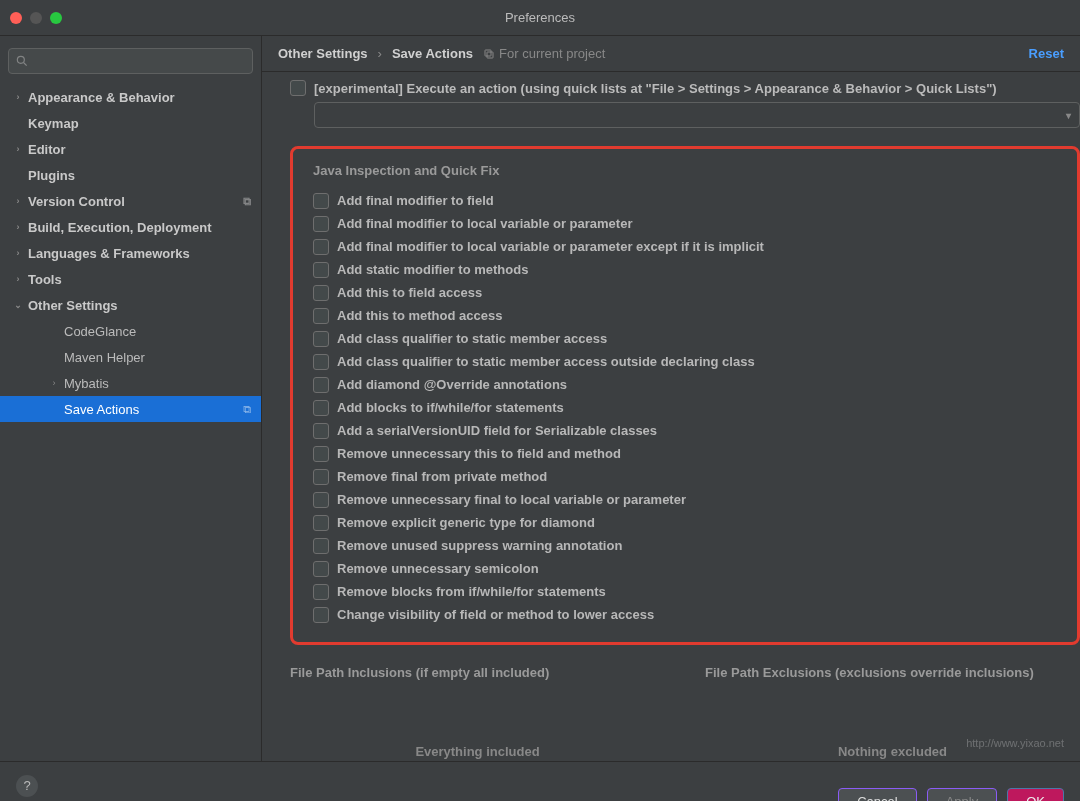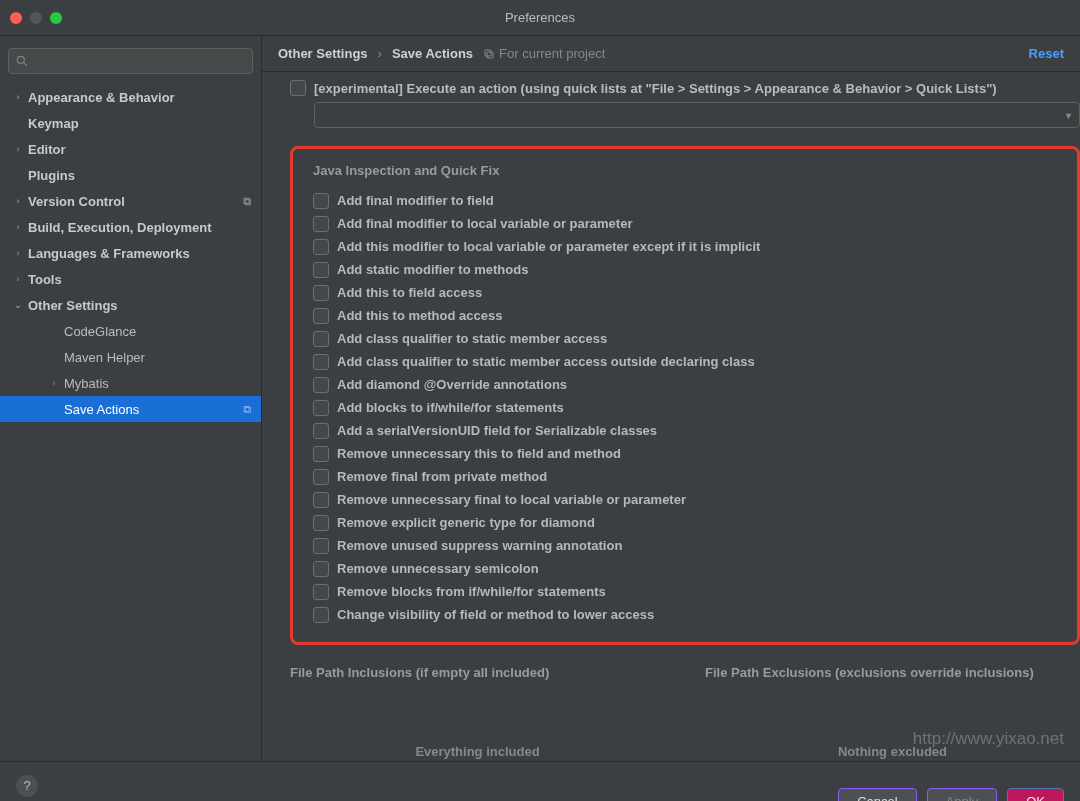--- a/index.html
+++ b/index.html
@@ -104,21 +104,21 @@
 .btn {
   height: 28px; padding: 0 18px; border-radius: 4px;
   background: #4c5052; border: 1px solid #8b5cf6; color: #ddd;
   display: flex; align-items: center; justify-content:center;margin-top:32px;
 }
 .btn.disabled { color: #888; }
 .btn.primary { background: #be185d; border-color: #4a78a8; color: #eee; }
 
 .watermark {
   position: absolute; right: 16px; bottom: 52px;
-  color: rgba(255,255,255,0.25); font-size: 17px;
+  color: rgba(255,255,255,0.25); font-size: 11px;
   pointer-events: none;
 }
 </style>
 </head>
 <body>
 
 <div class="titlebar">
   <div class="traffic">
     <div class="dot red"></div>
     <div class="dot yellow"></div>
@@ -225,21 +225,21 @@
             <div class="opt-row">
               <div class="checkbox"></div>
               <span>Add final modifier to field</span>
             </div>
             <div class="opt-row">
               <div class="checkbox"></div>
               <span>Add final modifier to local variable or parameter</span>
             </div>
             <div class="opt-row">
               <div class="checkbox"></div>
-              <span>Add this modifier to local variable or parameter except if it is implicit</span>
+              <span>Add final modifier to local variable or parameter except if it is implicit</span>
             </div>
             <div class="opt-row">
               <div class="checkbox"></div>
               <span>Add static modifier to methods</span>
             </div>
             <div class="opt-row">
               <div class="checkbox"></div>
               <span>Add this to field access</span>
             </div>
             <div class="opt-row">

